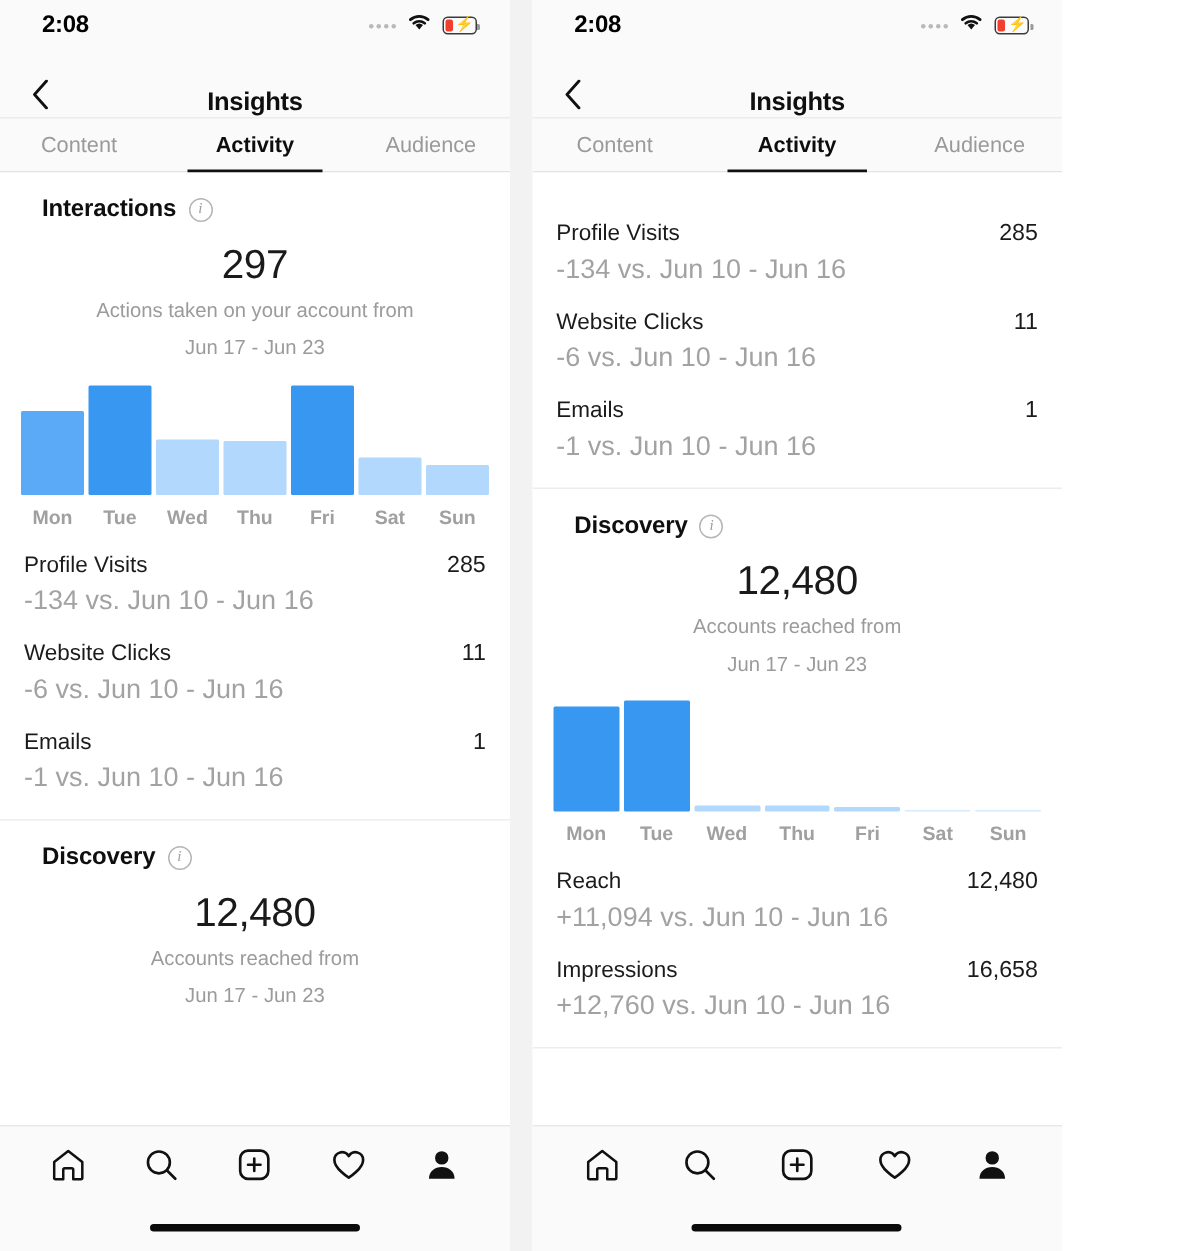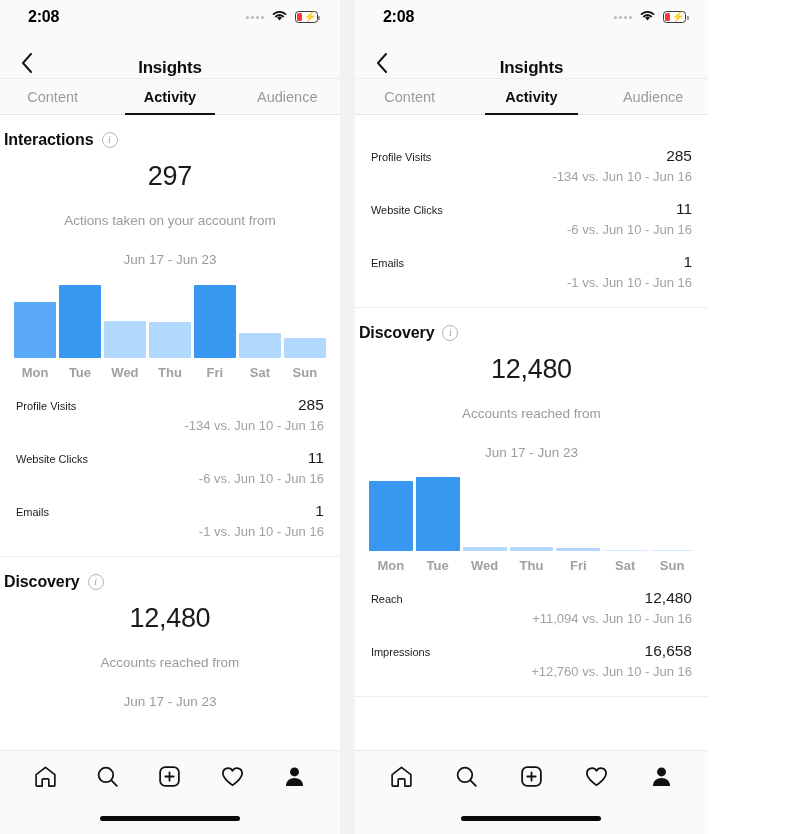--- a/index.html
+++ b/index.html
@@ -153,21 +153,21 @@
     flex: 1 1 auto;
     background: #ffffff;
     overflow: hidden;
     position: relative;
   }
 
   .section-head {
     display: flex;
     align-items: center;
     gap: 8px;
-    padding: 16px 16px 2px 4px;
+    padding: 16px 16px 2px 28px;
   }
   .section-title {
     font-size: 16px;
     font-weight: bold;
     color: #0f0f0f;
     letter-spacing: -0.1px;
   }
   .info-ico {
     width: 16px; height: 16px;
     border: 1.2px solid #b6b6b6;
@@ -190,21 +190,21 @@
   .summary-number {
     font-size: 27px;
     color: #1a1a1a;
     letter-spacing: -0.3px;
     line-height: 1.15;
   }
   .summary-sub {
     font-size: 13.5px;
     color: #9b9b9b;
     line-height: 1.38;
-    margin-top: 20px;
+    margin-top: 6px;
   }
 
   
   .chart {
     padding: 0 14px;
     margin-top: 14px;
     font-weight: bold;
   }
   .bars {
     display: flex;
@@ -239,32 +239,31 @@
   .stats { padding: 0 16px; }
   .stat-row {
     padding: 16px 0 0 0;
   }
   .stat-top {
     display: flex;
     justify-content: space-between;
     align-items: baseline;
   }
   .stat-label {
-    font-size: 11px;
+    font-size: 15px;
     color: #1b1b1b;
   }
   .stat-value {
     font-size: 15.5px;
     color: #1b1b1b;
   }
   .stat-delta {
-    font-size: 13px;
+    font-size: 18px;
     color: #a2a2a2;
     margin-top: 4px;
-    text-align: right;
   }
 
   .divider {
     height: 1px;
     background: #ededed;
     margin: 17px 0 0 0;
   }
 
   .spacer-16 { height: 16px; }
 

